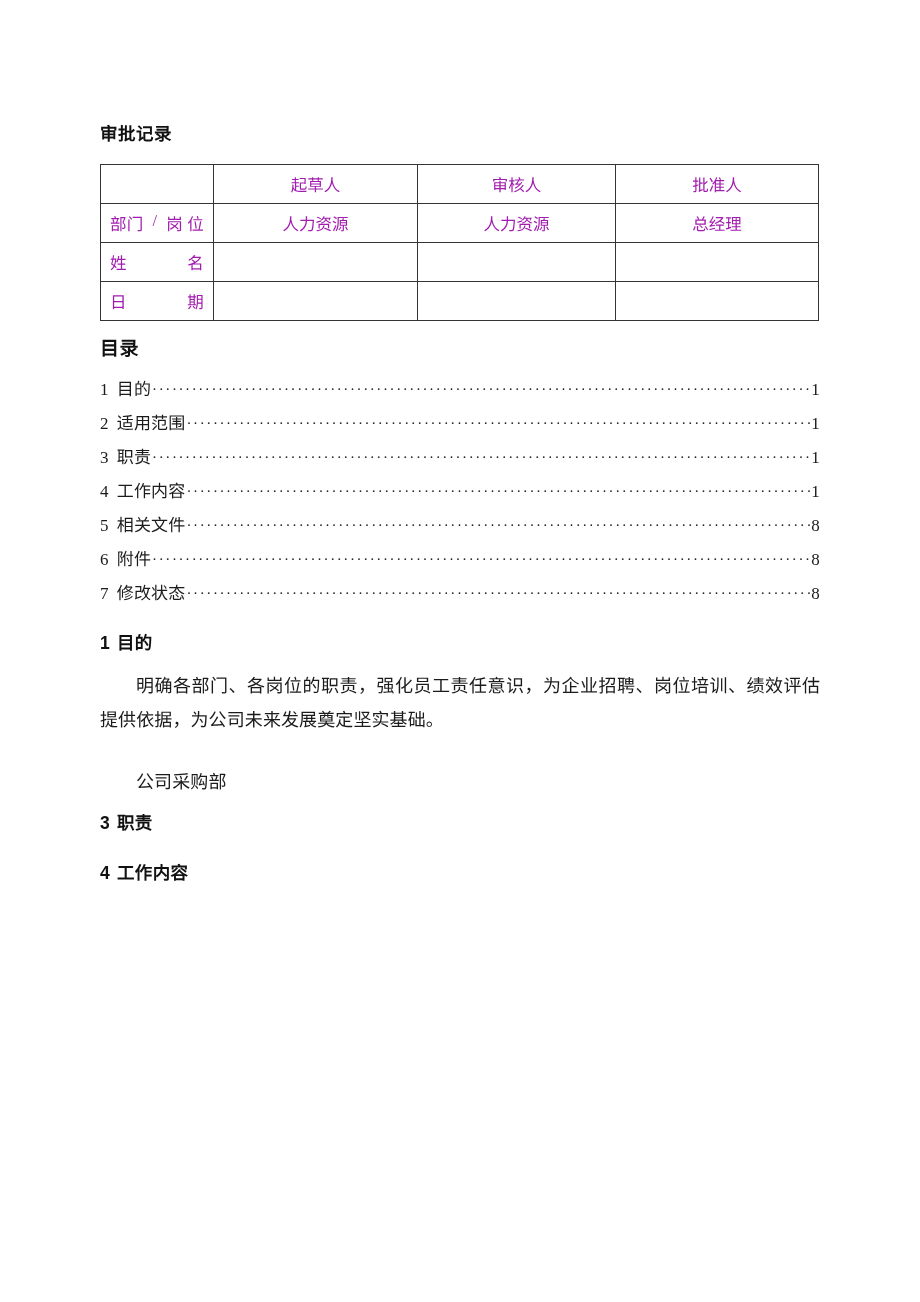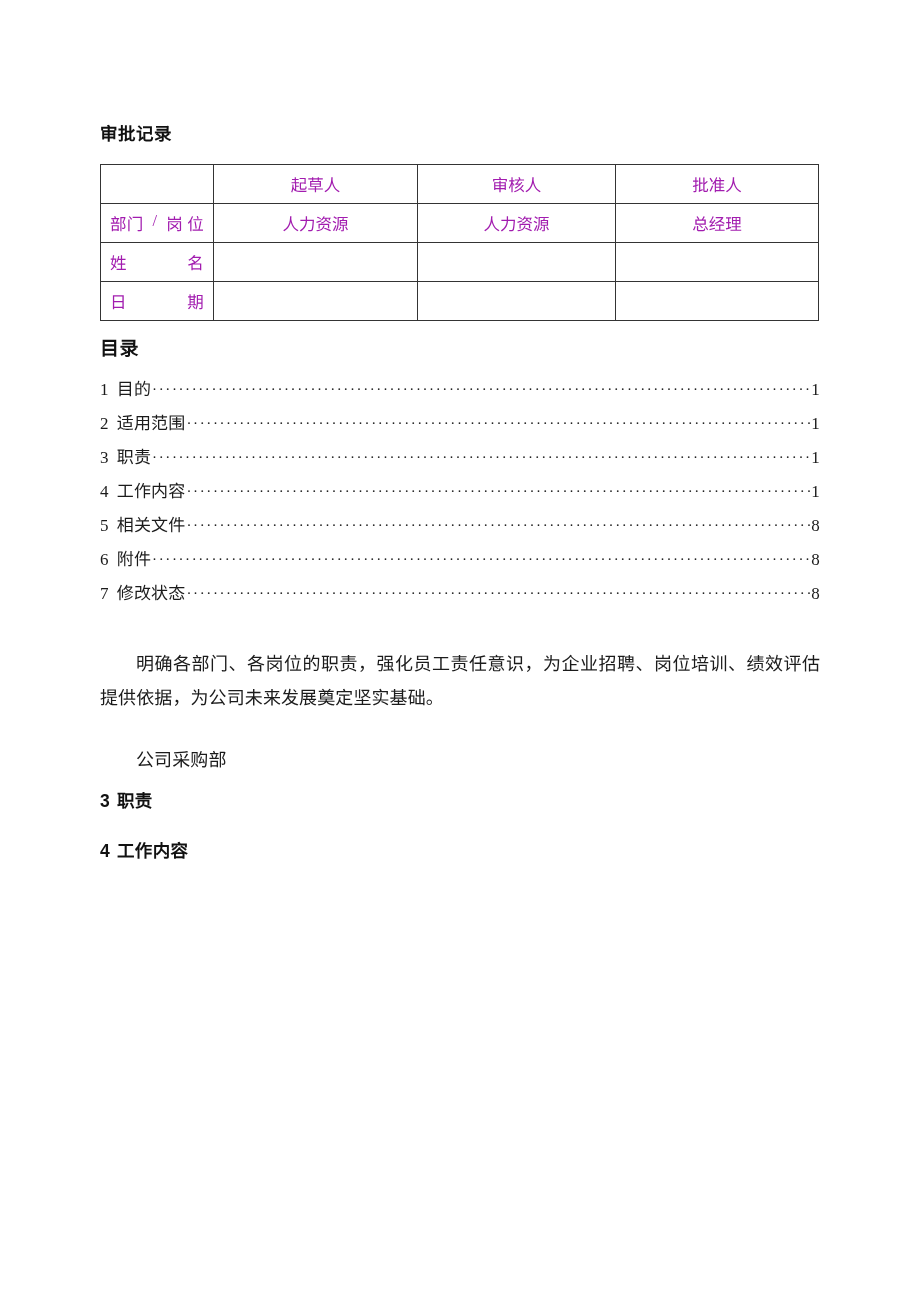--- a/index.html
+++ b/index.html
@@ -273,20 +273,23 @@
       </div>
       <div class="toc-row">
         <span class="t-num">7</span>
         <span class="t-label">修改状态</span>
         <span class="t-leader">·····································································································································</span>
         <span class="t-page">8</span>
       </div>
     </div>
 
     <div class="gap-before-head"></div>
+    <div class="h-block sec-head">
+      <span class="num">1</span><span>目的</span>
+    </div>
     <div class="gap-after-head"></div>
     <p class="body">明确各部门、各岗位的职责，强化员工责任意识，为企业招聘、岗位培训、绩效评估提供依据，为公司未来发展奠定坚实基础。</p>
 
     <div class="gap-before-head"></div>
     <div class="gap-after-head"></div>
     <p class="body">公司采购部</p>
 
     <div class="gap-before-head"></div>
     <div class="h-block sec-head">
       <span class="num">3</span><span>职责</span>

